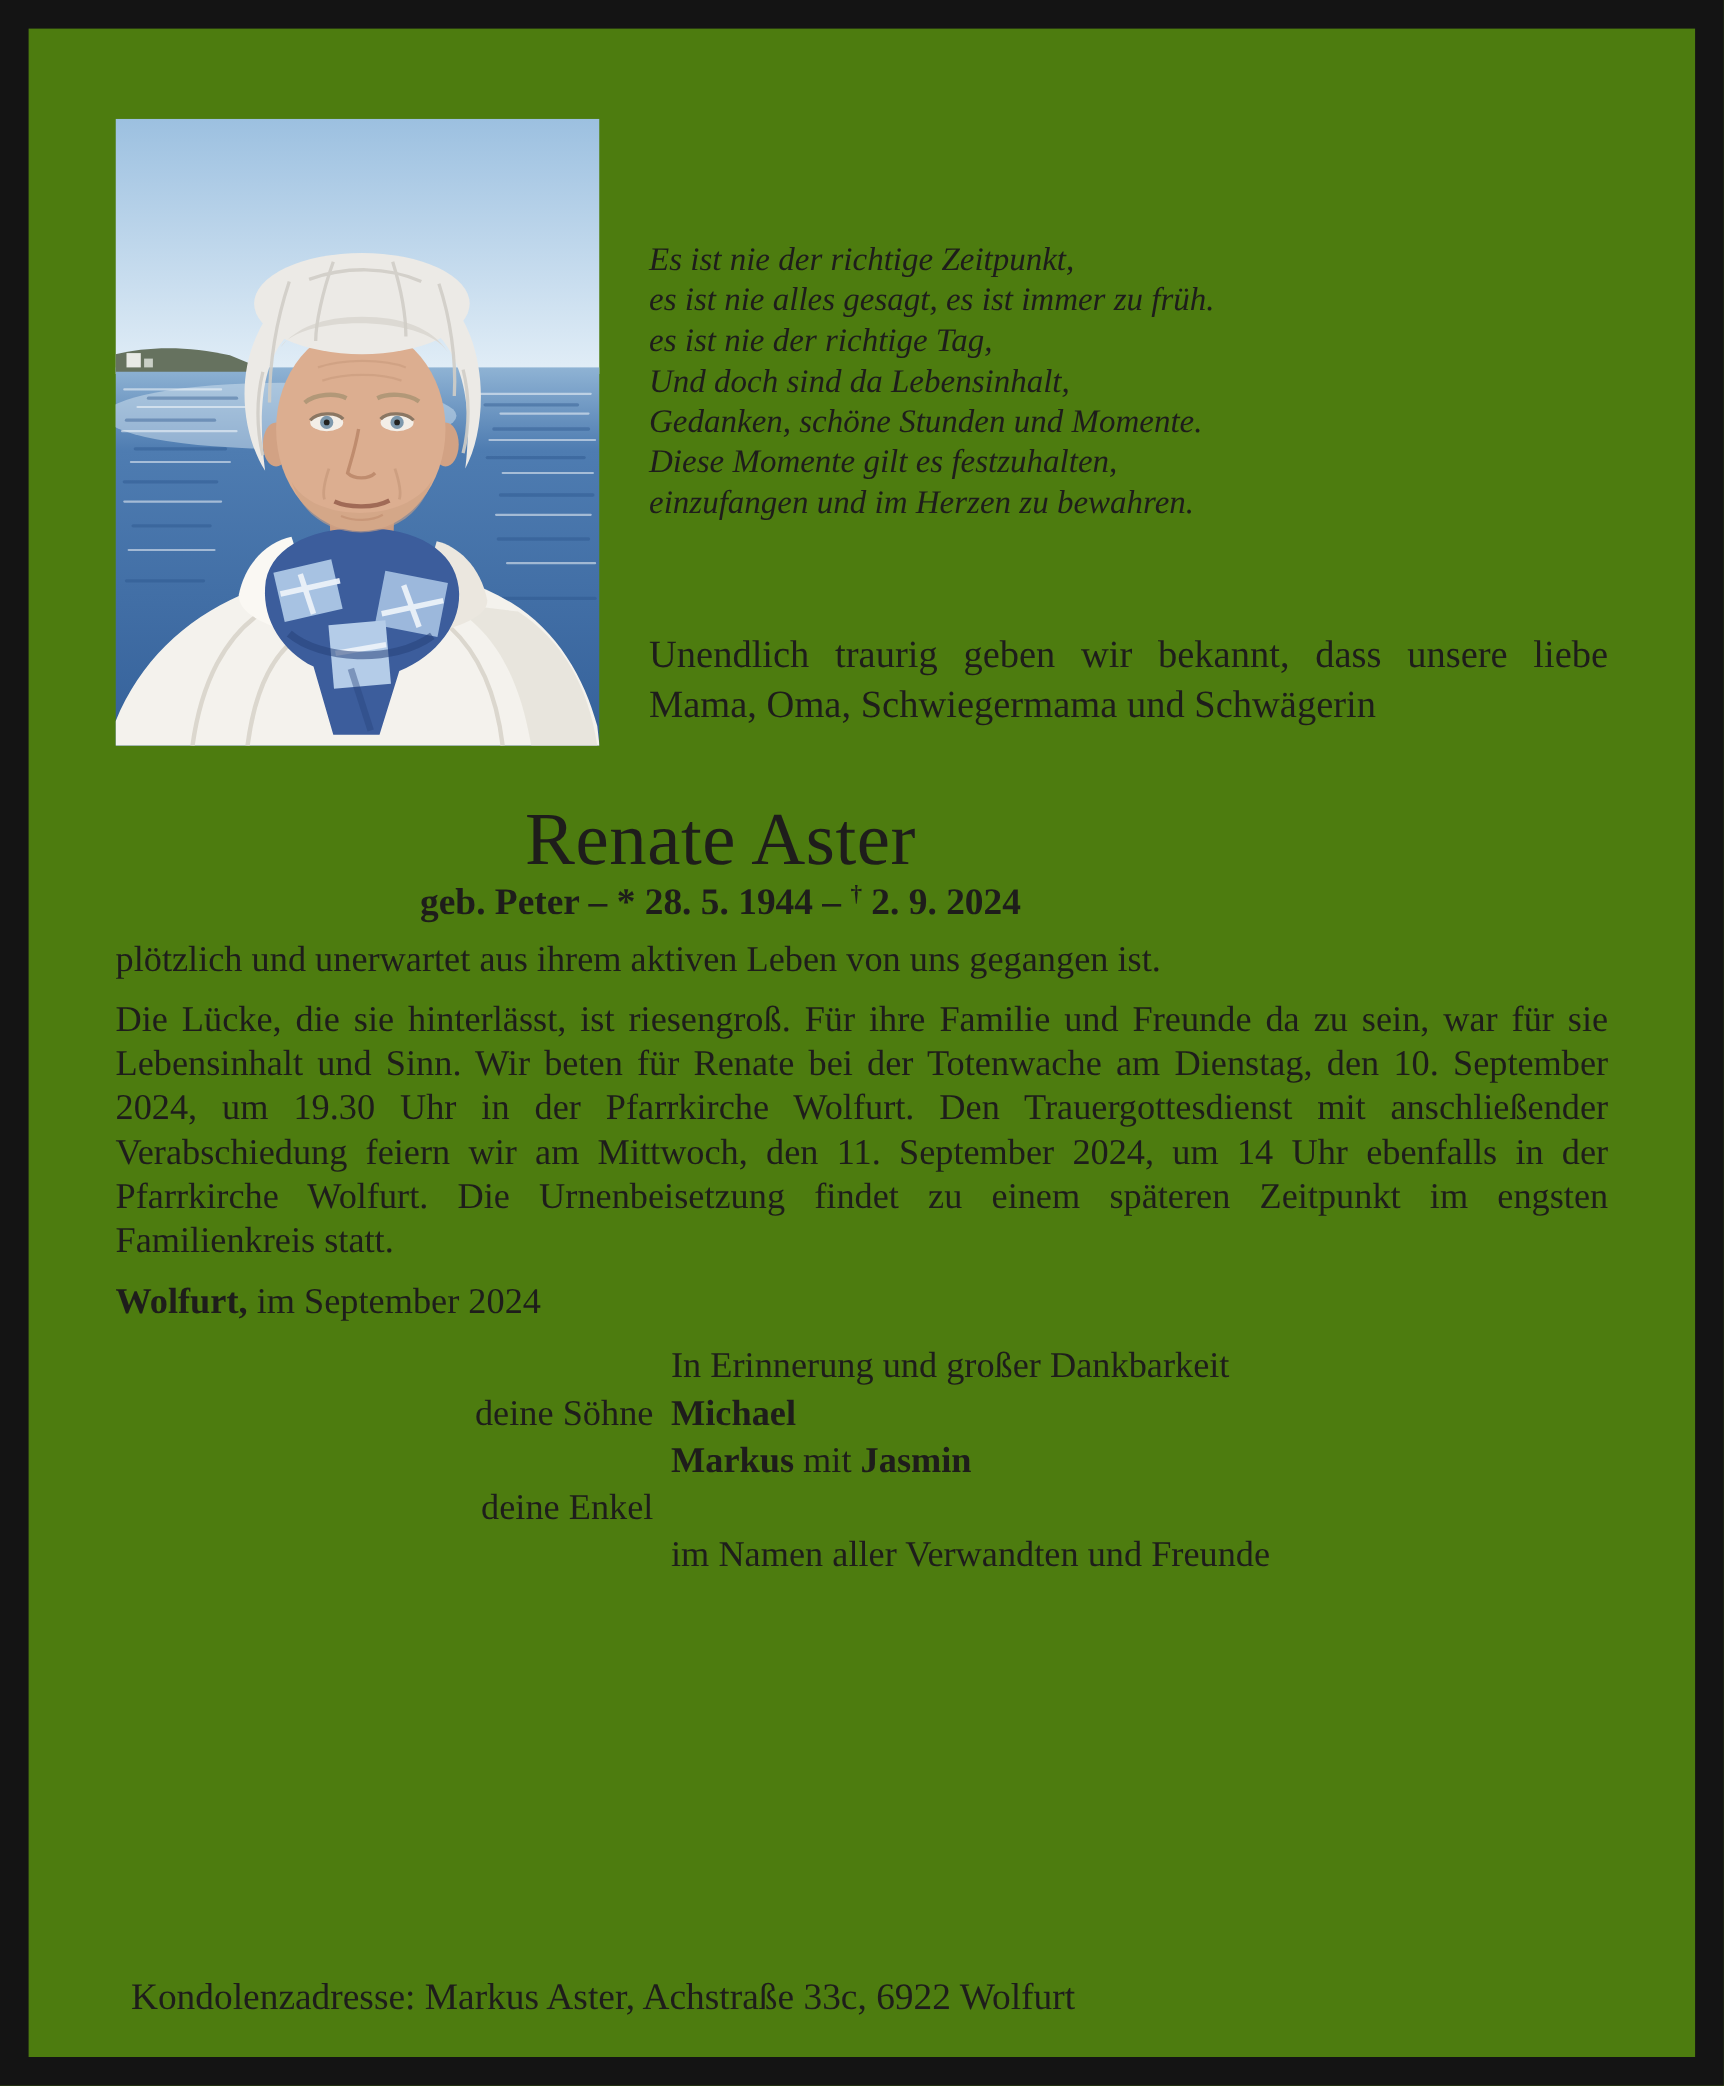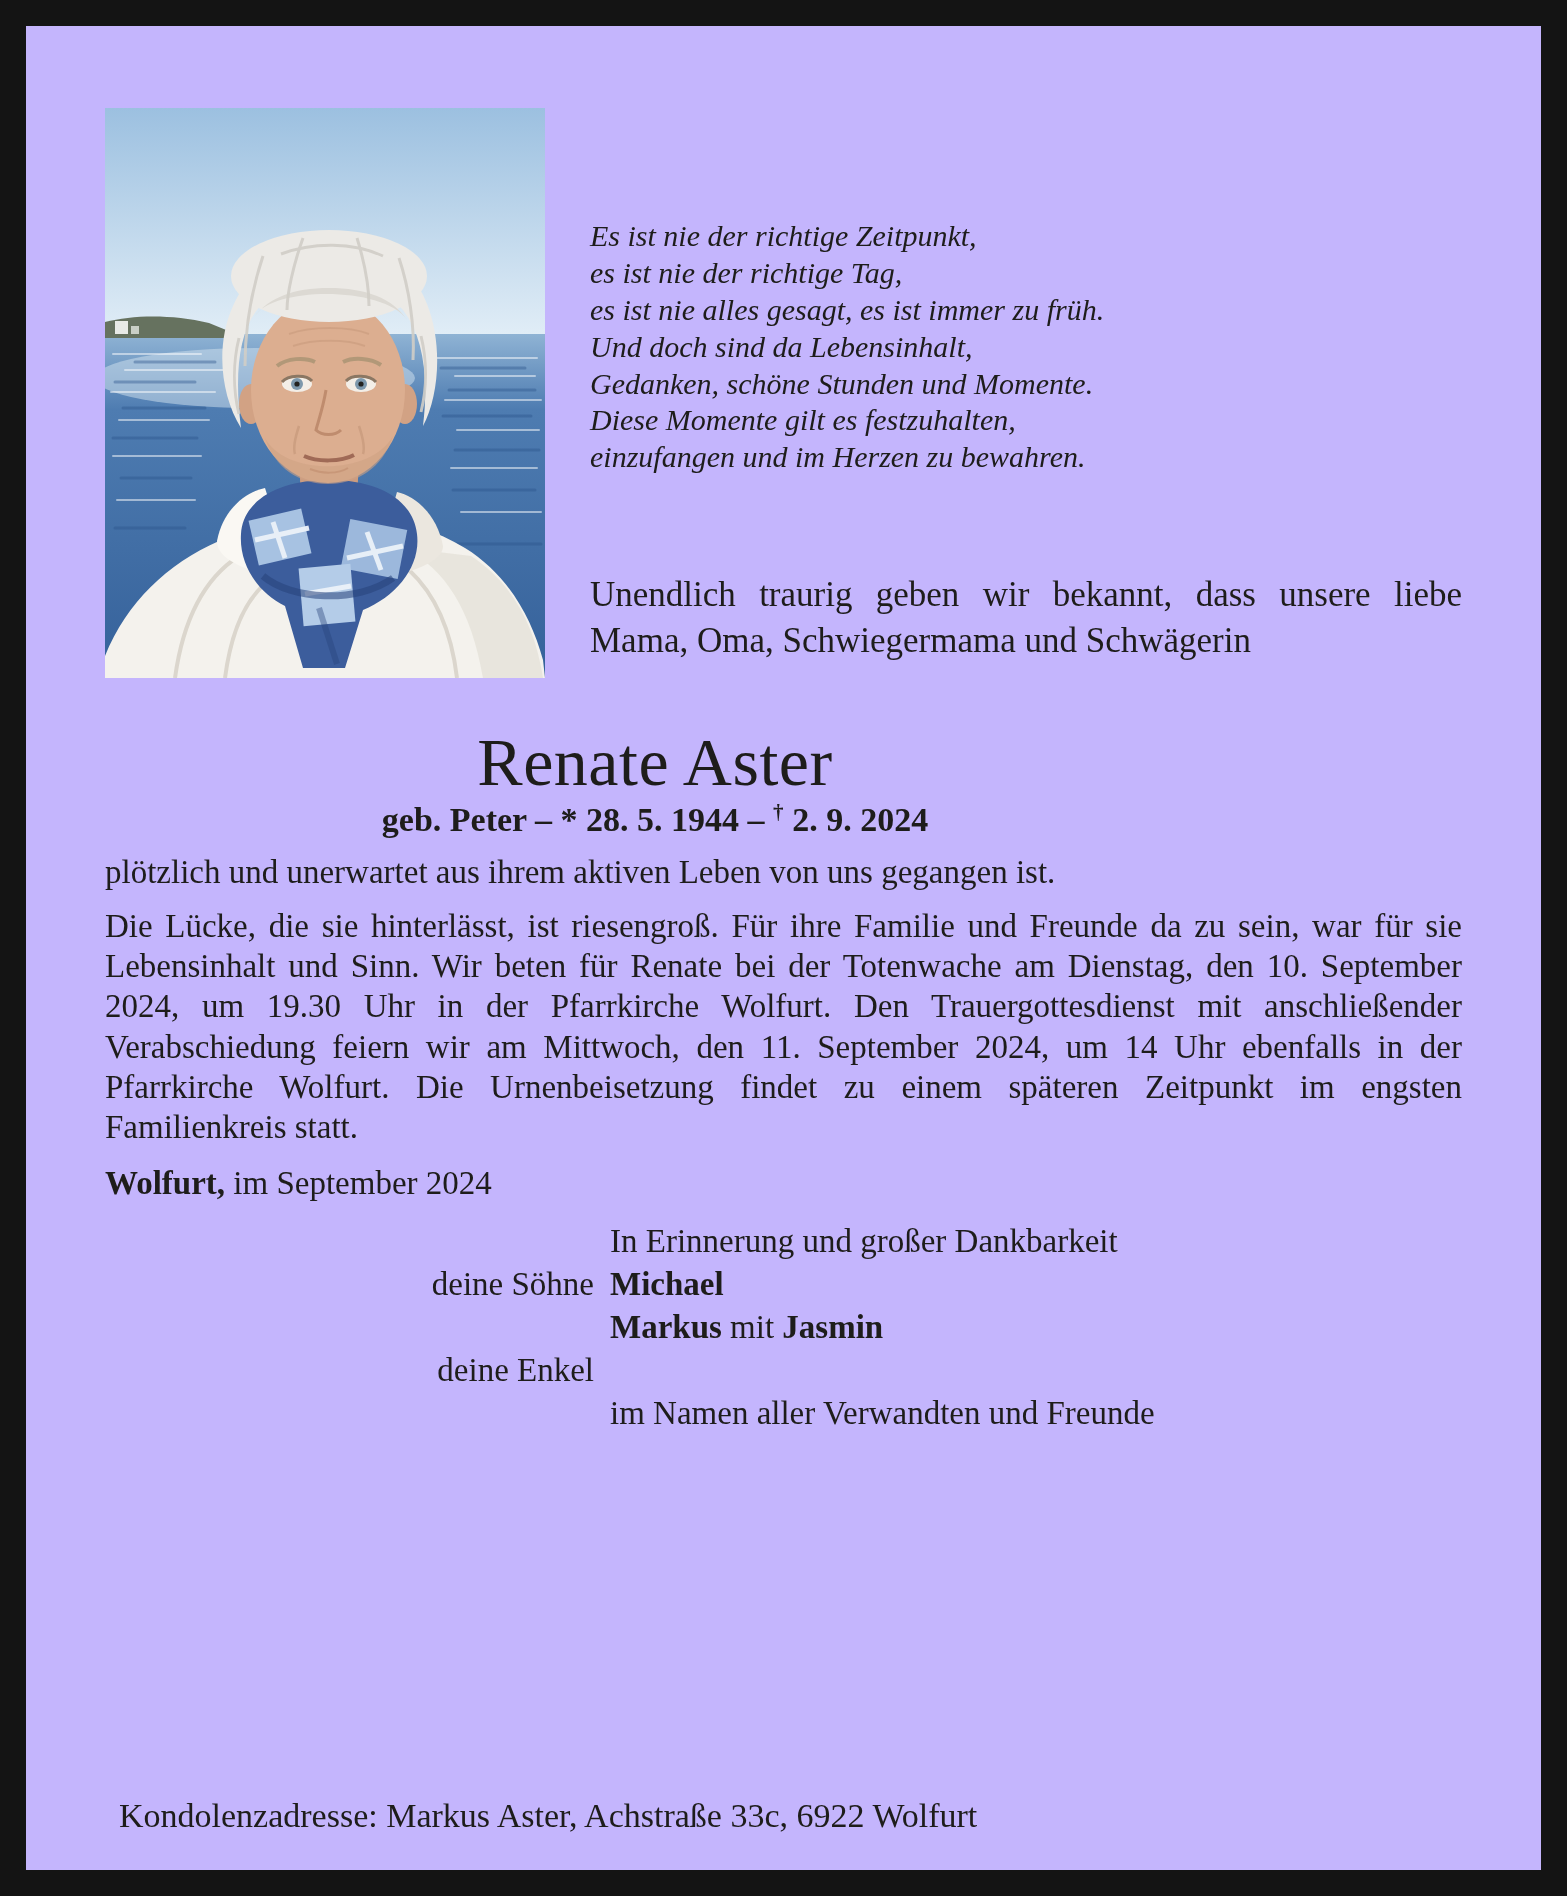--- a/index.html
+++ b/index.html
@@ -4,21 +4,21 @@
 <style>
   * { margin:0; padding:0; box-sizing:border-box; }
   html, body { background:#141414; }
   body {
     width:1567px; height:1896px;
     font-family:"Liberation Serif","DejaVu Serif",serif;
   }
   .frame { width:1567px; height:1896px; padding:26px; background:#141414; }
   .sheet {
     position:relative; width:100%; height:100%;
-    background:#c4b5fd; color:#1e1d1b;
+    background:#4d7c0f; color:#1e1d1b;
     padding:82px 79px 0 79px; overflow:hidden;
   }
   .top-row { display:flex; gap:45px; }
   .photo { width:440px; height:570px; flex:0 0 440px; }
   .photo svg { display:block; width:440px; height:570px; }
   .col-right { flex:1 1 auto; }
   .poem { margin-top:110px; font-style:italic; font-size:30px; line-height:1.23; }
   .announcement {
     margin-top:96px; font-size:35px; line-height:1.32;
     text-align:justify; min-height:140px;
@@ -160,22 +160,22 @@
                 <path d="M188,238 C208,231 242,231 260,238"></path>
               </g>
             </g>
           </g>
         </svg>
       </figure>
 
       <div class="col-right">
         <div class="poem">
           <div>Es ist nie der richtige Zeitpunkt,</div>
+          <div>es ist nie alles gesagt, es ist immer zu früh.</div>
           <div>es ist nie der richtige Tag,</div>
-          <div>es ist nie alles gesagt, es ist immer zu früh.</div>
           <div>Und doch sind da Lebensinhalt,</div>
           <div>Gedanken, schöne Stunden und Momente.</div>
           <div>Diese Momente gilt es festzuhalten,</div>
           <div>einzufangen und im Herzen zu bewahren.</div>
         </div>
         <p class="announcement">Unendlich traurig geben wir bekannt, dass unsere liebe Mama, Oma, Schwiegermama und Schwägerin</p>
       </div>
     </div>
 
     <div class="name-block">

